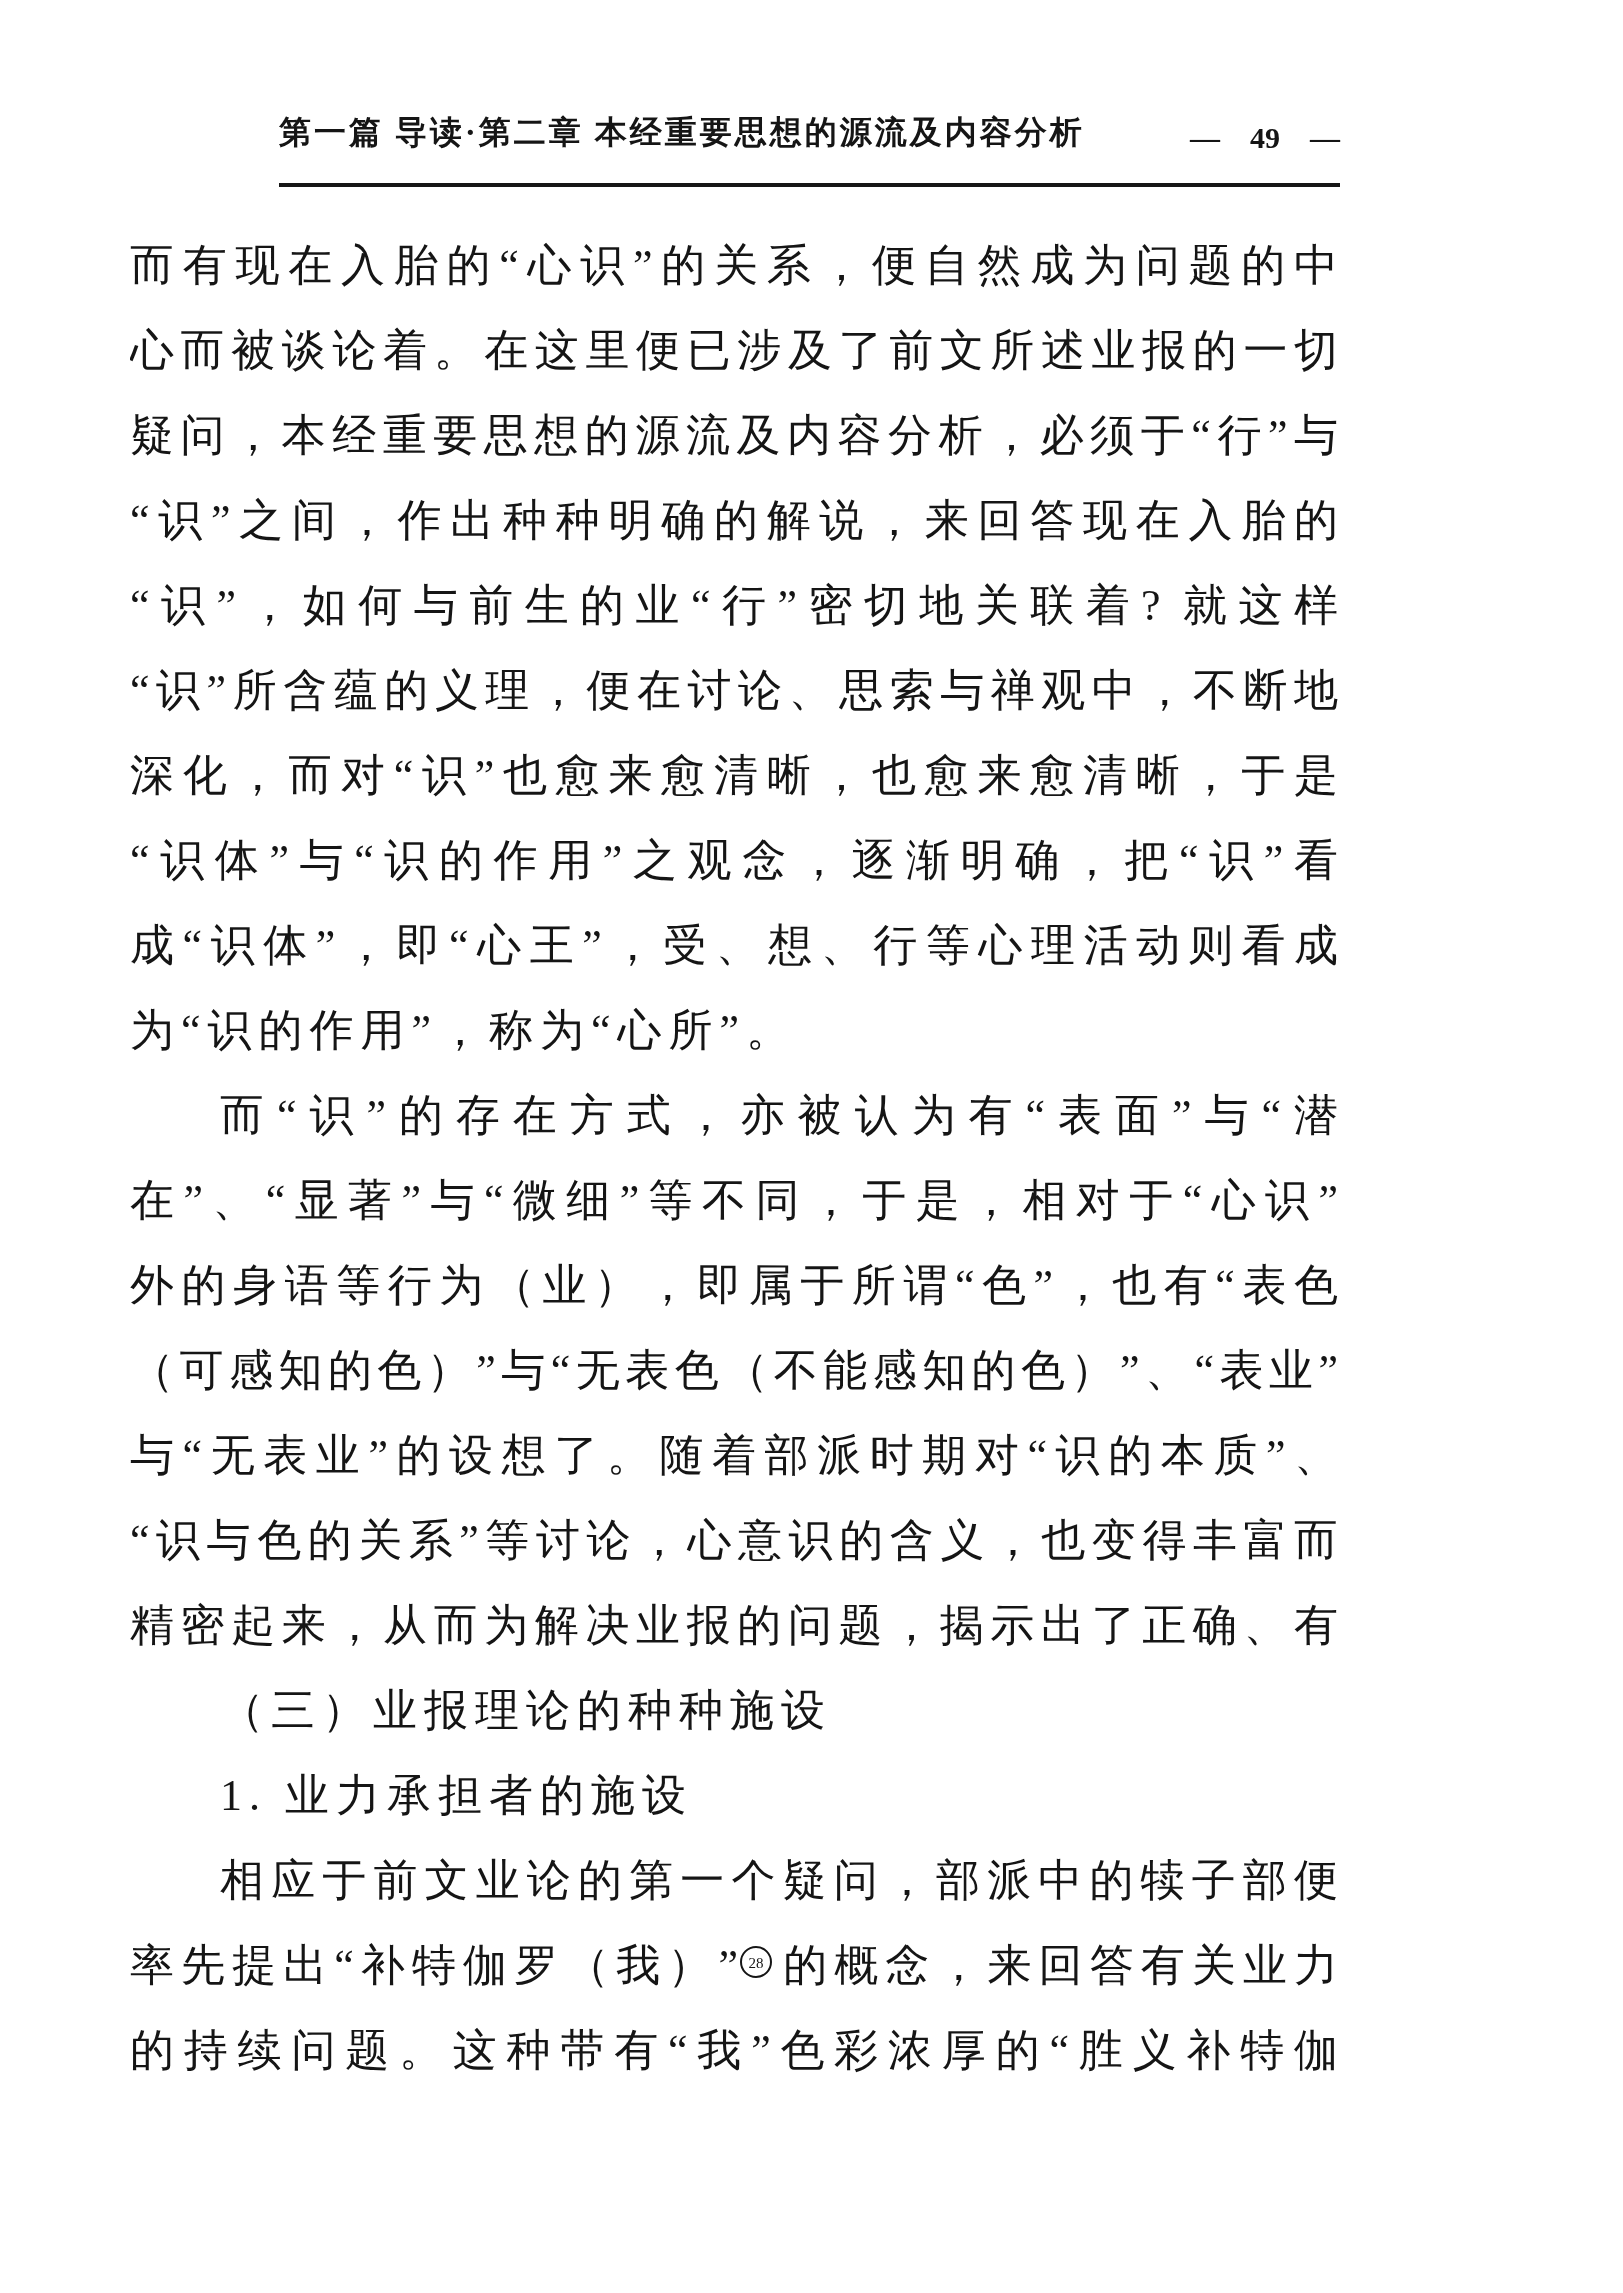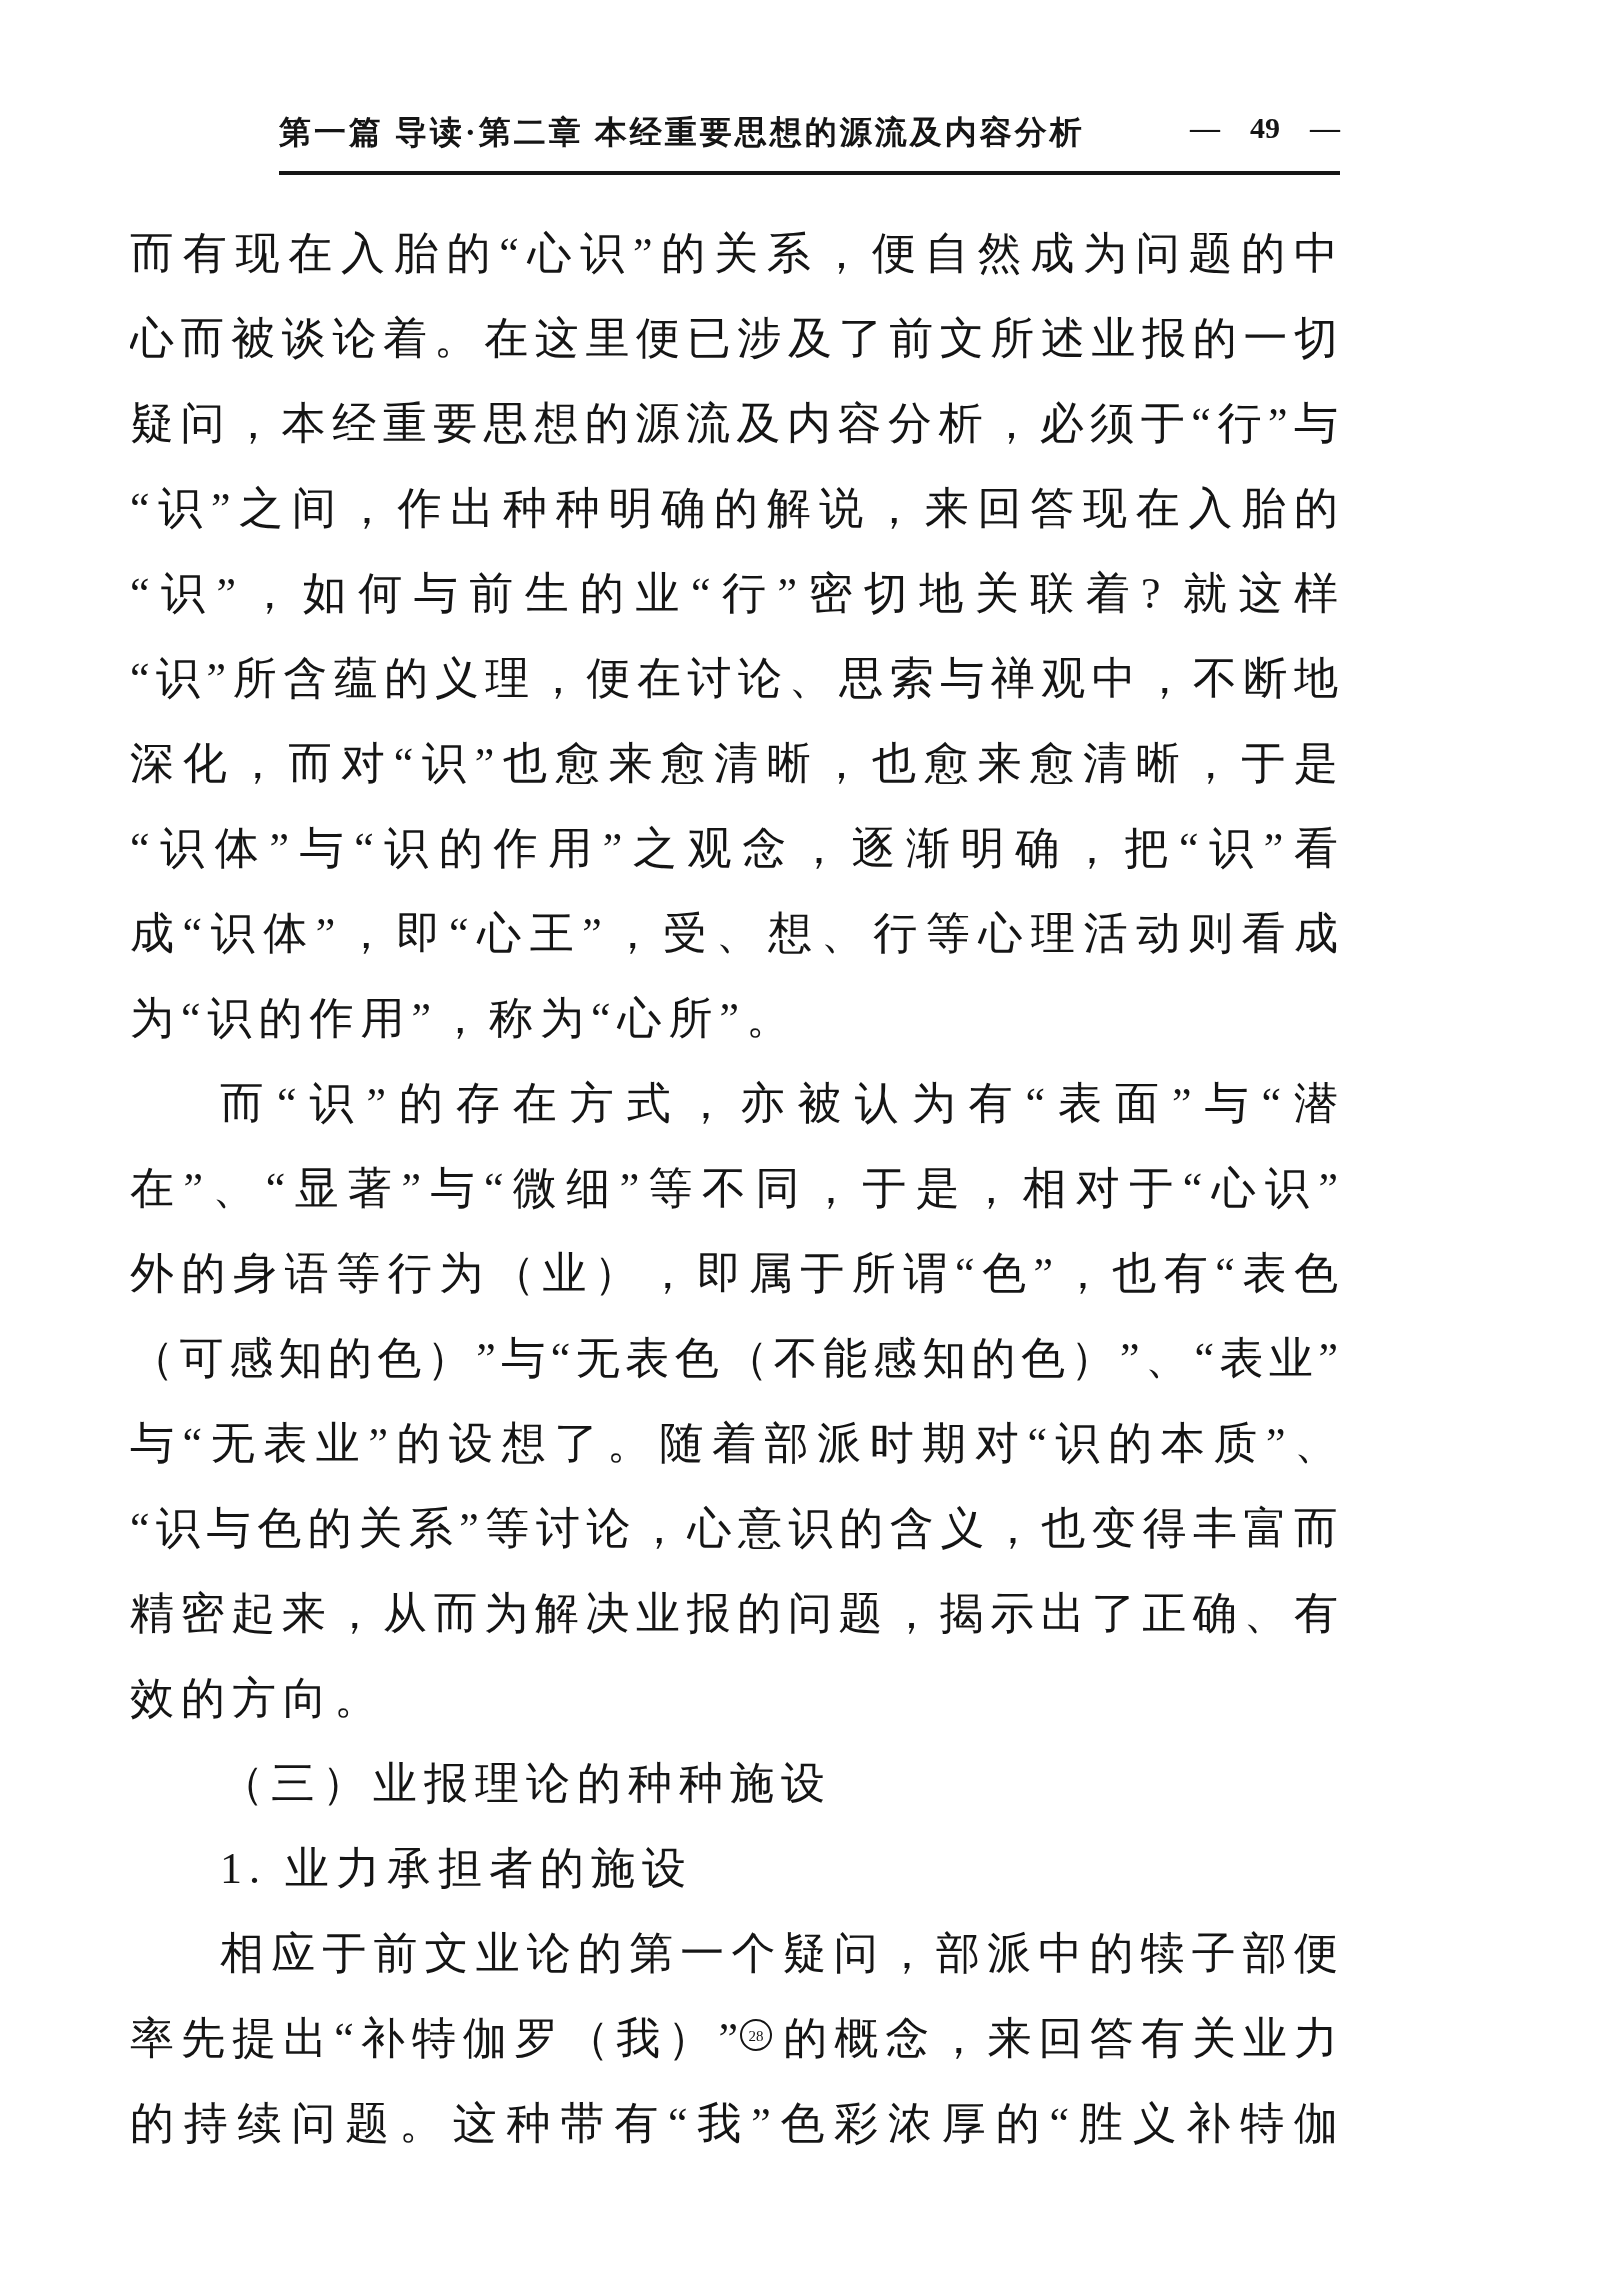--- a/index.html
+++ b/index.html
@@ -15,23 +15,23 @@
     box-sizing: border-box;
     width: 1624px;
     height: 2293px;
     padding: 111px 286px 0 130px;
   }
   
   .header {
     margin-left: 149px;
     width: 1061px;
     display: flex;
-    align-items: flex-start;
+    align-items: flex-end;
     border-bottom: 4px solid #161616;
-    padding-bottom: 16px;
+    padding-bottom: 28px;
     font-size: 32px;
     letter-spacing: 3px;
     white-space: nowrap;
     font-weight: 600;
   }
   .header-title { flex: 0 0 auto; }
   .header-page {
     margin-left: auto;
     display: flex;
     gap: 30px;
@@ -98,21 +98,20 @@
       <div class="line">“识体”与“识的作用”之观念，逐渐明确，把“识”看</div>
       <div class="line">成“识体”，即“心王”，受、想、行等心理活动则看成</div>
       <div class="line para-end">为“识的作用”，称为“心所”。</div>
       <div class="line indent">而“识”的存在方式，亦被认为有“表面”与“潜</div>
       <div class="line">在”、“显著”与“微细”等不同，于是，相对于“心识”</div>
       <div class="line">外的身语等行为（业），即属于所谓“色”，也有“表色</div>
       <div class="line">（可感知的色）”与“无表色（不能感知的色）”、“表业”</div>
       <div class="line">与“无表业”的设想了。随着部派时期对“识的本质”、</div>
       <div class="line">“识与色的关系”等讨论，心意识的含义，也变得丰富而</div>
       <div class="line">精密起来，从而为解决业报的问题，揭示出了正确、有</div>
-      <div class="line para-end">效的方向。</div>
       <div class="line indent para-end">（三）业报理论的种种施设</div>
       <div class="line indent para-end">1. 业力承担者的施设</div>
       <div class="line indent">相应于前文业论的第一个疑问，部派中的犊子部便</div>
       <div class="line"><span>率先提出“补特伽罗（我）”</span><span class="footnote-ref">28</span><span>的概念，来回答有关业力</span></div>
       <div class="line">的持续问题。这种带有“我”色彩浓厚的“胜义补特伽</div>
     </div>
 
 </div>
 
 

